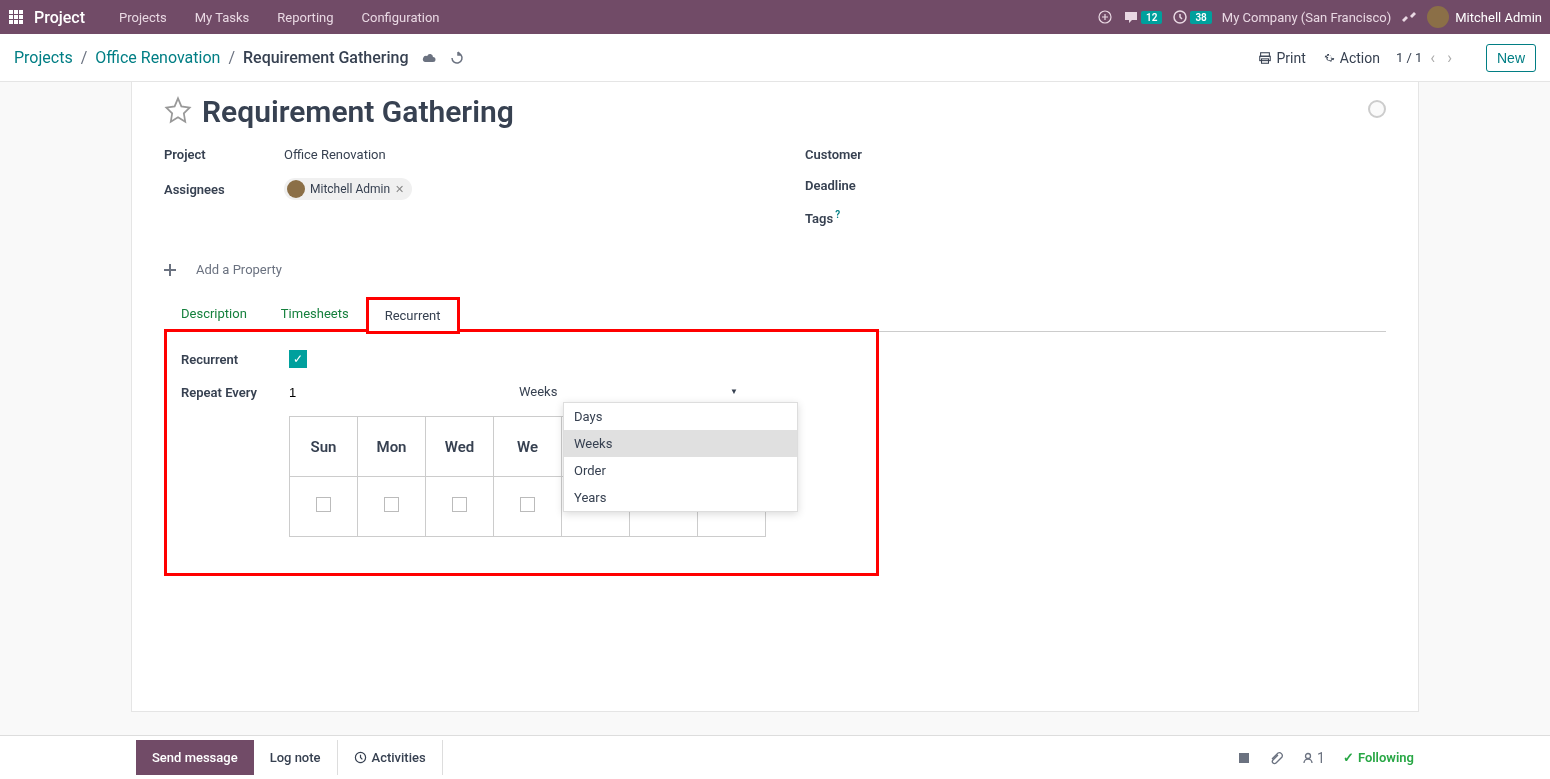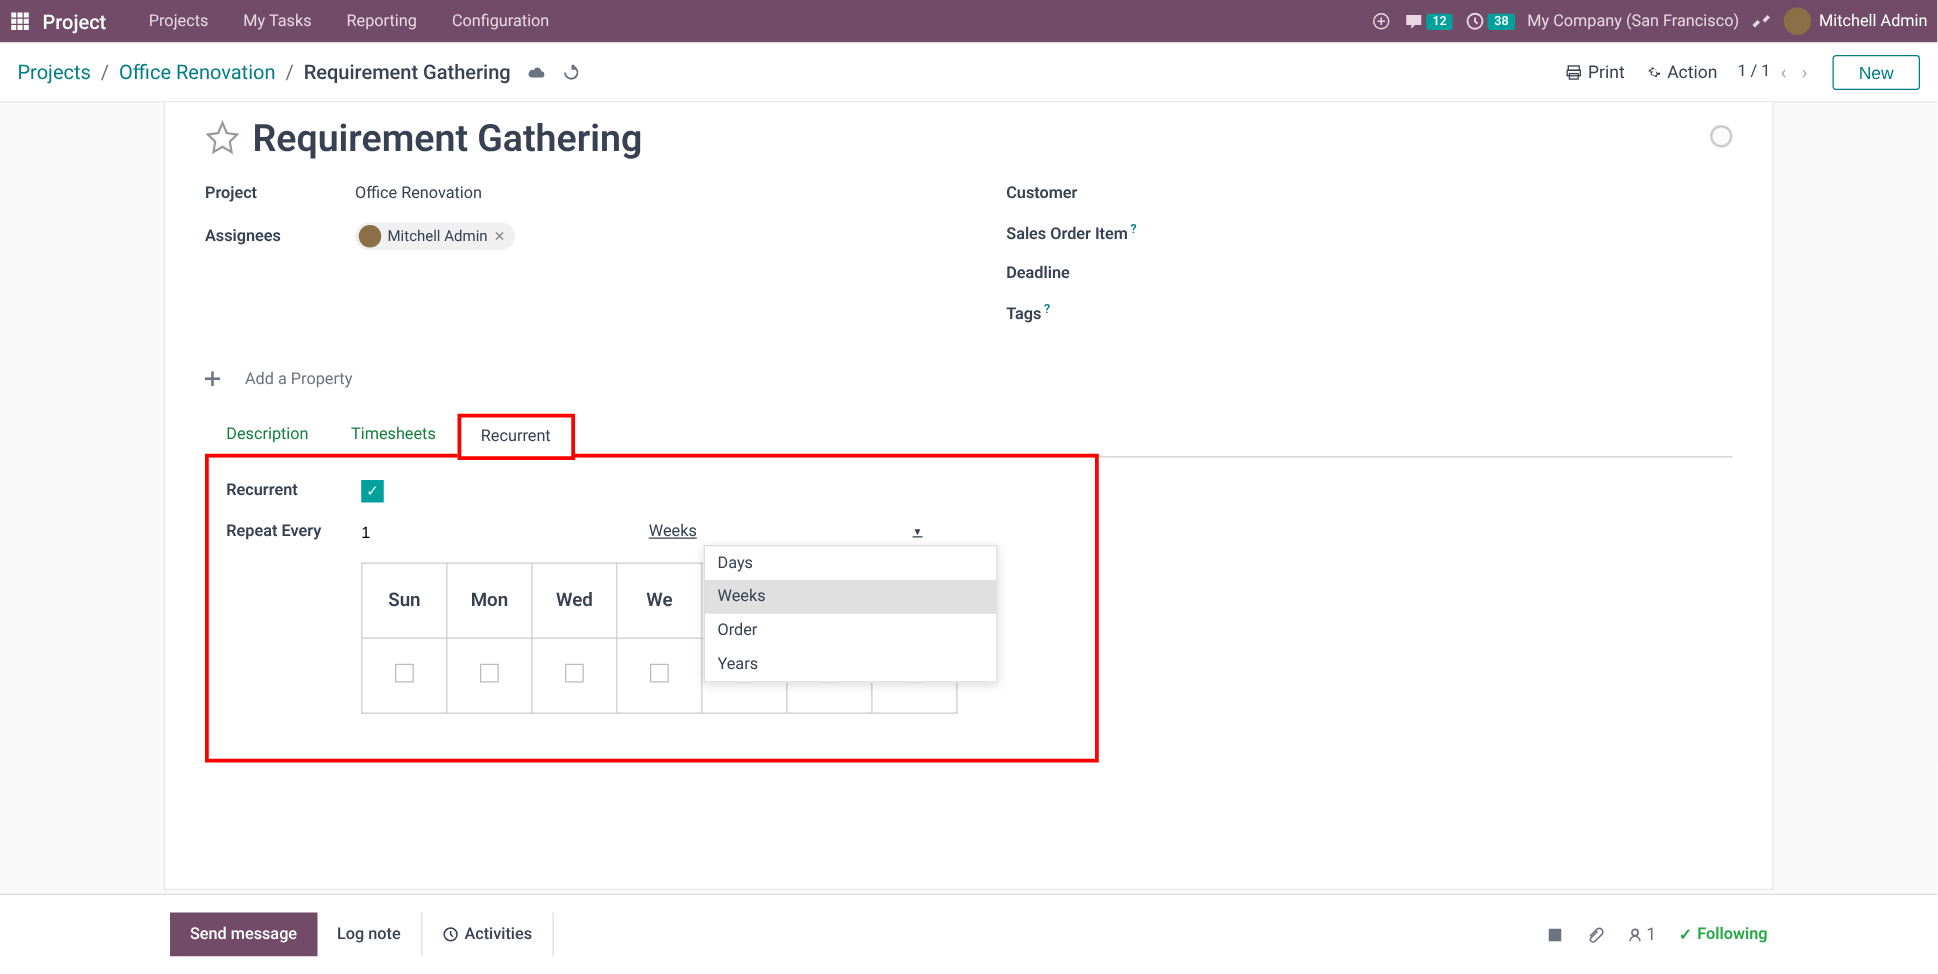--- a/index.html
+++ b/index.html
@@ -26,21 +26,21 @@
 .breadcrumb a { color: #017e84; text-decoration: none; }
 .breadcrumb .sep { color: #6b7280; }
 .breadcrumb .current { color: #374151; font-weight: 500; }
 .bc-icon { color: #6b7280; cursor: pointer; margin-left: 4px; display: inline-flex; }
 .bc-icon svg { width: 16px; height: 16px; }
 .action-right { margin-left: auto; display: flex; align-items: center; gap: 16px; }
 .action-btn { display: flex; align-items: center; gap: 4px; font-size: 14px; color: #374151; cursor: pointer; }
 .action-btn svg { width: 14px; height: 14px; }
 .pager { font-size: 13px; color: #374151; display: flex; align-items: center; gap: 4px; }
 .pager-nav { color: #aaa; cursor: pointer; padding: 0 4px; font-size: 16px; }
-.new-btn { border: 1px solid #017e84; color: #017e84; background: #fff; padding: 5px 20px; font-size: 14px; font-weight: 500; cursor: pointer; border-radius: 3px; }
+.new-btn { border: 1px solid #017e84; color: #017e84; background: #fff; padding: 5px 10px; font-size: 14px; font-weight: 500; cursor: pointer; border-radius: 3px; margin-left: 14px; }
 
 
 .sheet-wrap { display: flex; justify-content: center; padding: 0; }
 .sheet { background: #fff; width: 1288px; min-height: 630px; border: 1px solid #e5e5e5; border-top: none; padding: 12px 32px 20px 32px; position: relative; }
 .title-row { display: flex; align-items: center; gap: 10px; margin-bottom: 18px; }
 .star-icon { color: #999; cursor: pointer; }
 .star-icon svg { width: 28px; height: 28px; }
 .page-title { font-size: 30px; font-weight: 600; color: #374151; }
 .kanban-state { position: absolute; right: 32px; top: 18px; width: 18px; height: 18px; border-radius: 50%; border: 2px solid #ccc; background: #fafafa; }
 
@@ -63,35 +63,35 @@
 .tab.active { border: 1px solid #ccc; border-bottom: 1px solid #fff; color: #374151; background: #fff; }
 .tab-hl { border: 3px solid #ff0000 !important; border-bottom: 3px solid #ff0000 !important; margin-bottom: -3px; }
 
 
 .panel-hl { border: 3px solid #ff0000; padding: 18px 14px; margin-top: -3px; width: 715px; }
 
 .form-row { display: flex; align-items: center; margin-bottom: 14px; }
 .form-label { width: 108px; font-weight: 600; font-size: 13px; }
 .checkbox { width: 18px; height: 18px; background: #00a09d; display: inline-flex; align-items: center; justify-content: center; color: #fff; font-size: 12px; cursor: pointer; }
 .repeat-input { width: 230px; border: none; font-size: 13px; padding: 2px 0; }
-.unit-select { position: relative; width: 235px; text-decoration: underline; }
+.unit-select { position: relative; width: 235px; }
 .unit-select .selected { border-bottom: 1px solid transparent; padding: 2px 16px 2px 0; font-size: 13px; cursor: pointer; display: flex; justify-content: space-between; align-items: center; }
 .unit-select .caret { font-size: 8px; color: #374151; }
 .dropdown { position: absolute; top: 100%; left: 0; background: #fff; border: 1px solid #ddd; box-shadow: 0 2px 8px rgba(0,0,0,0.15); min-width: 235px; z-index: 10; font-size: 13px; margin-left: 44px; }
 .dropdown-item { padding: 6px 10px; cursor: pointer; }
 .dropdown-item.selected-item { background: #e0e0e0; }
 
 
 .day-table { border-collapse: collapse; margin-left: 108px; margin-bottom: 18px; }
 .day-table th, .day-table td { border: 1px solid #ccc; width: 68px; height: 60px; text-align: center; font-weight: 600; font-size: 15px; }
 .day-table td { height: 60px; }
 .day-cb { width: 15px; height: 15px; border: 1px solid #bbb; display: inline-block; cursor: pointer; }
 
 
-.chatter { position: absolute; bottom: 0; left: 0; right: 0; height: 64px; background: #fff; border-top: 1px solid #ddd; display: flex; align-items: center; padding: 0 0 0 136px; }
+.chatter { position: absolute; bottom: 0; left: 0; right: 0; height: 44px; background: #fff; border-top: 1px solid #ddd; display: flex; align-items: center; padding: 0 0 0 136px; }
 .chatter-btn { padding: 10px 16px; font-size: 13px; font-weight: 500; cursor: pointer; border-right: 1px solid #ddd; color: #374151; display: flex; align-items: center; gap: 5px; }
 .chatter-btn.primary { background: #714B67; color: #fff; border: none; }
 .chatter-right { margin-left: auto; display: flex; align-items: center; gap: 18px; padding-right: 136px; }
 .chatter-icon { color: #6b7280; cursor: pointer; font-size: 14px; display: inline-flex; align-items: center; gap: 2px; }
 .following { color: #28a745; font-weight: 600; display: inline-flex; align-items: center; gap: 4px; }
 .following::before { content: "✓"; }
 </style>
 </head>
 <body>
 
@@ -216,23 +216,20 @@
             <span>Mitchell Admin</span>
             <span class="x">✕</span>
           </span>
         </div>
       </div>
       <div class="fields-col">
         <div class="field-row">
           <span class="field-label">Customer</span>
         </div>
         <div class="field-row">
-          <span class="field-label"><span>Sales Order Item</span><span class="help-q">?</span></span>
-        </div>
-        <div class="field-row">
           <span class="field-label">Deadline</span>
         </div>
         <div class="field-row">
           <span class="field-label"><span>Tags</span><span class="help-q">?</span></span>
         </div>
       </div>
     </div>
 
     <div class="add-property">
       <svg viewBox="0 0 12 12" fill="#6b7280">

